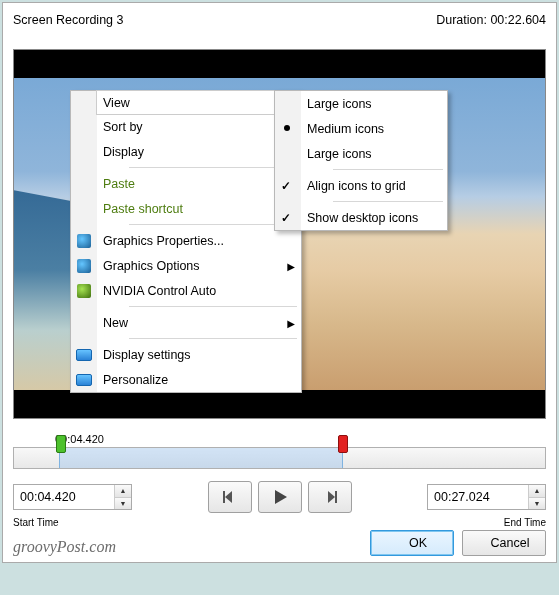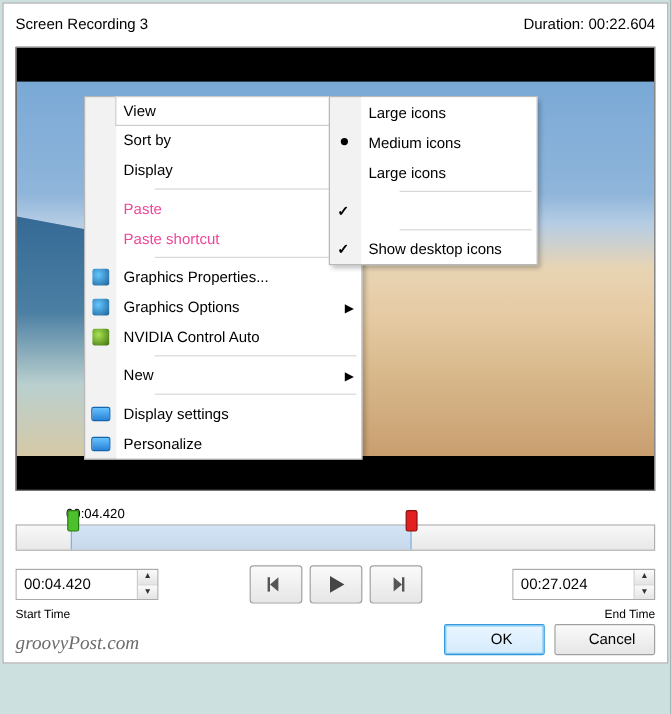--- a/index.html
+++ b/index.html
@@ -1,31 +1,31 @@
 <!DOCTYPE html>
 <html><head>
 <meta charset="utf-8">
 <style>
   * { box-sizing: border-box; margin: 0; padding: 0; font-family: "Segoe UI", Tahoma, sans-serif; }
   body { background: #cce0e0; padding: 2px; }
   .dialog { background: #fff; border: 1px solid #aaa; width: 555px; margin: auto; padding: 10px 10px 6px 10px; }
-  .header { display: flex; justify-content: space-between; font-size: 12.5px; margin-bottom: 12px; }
+  .header { display: flex; justify-content: space-between; font-size: 12.5px; margin-bottom: 22px; }
   .preview-wrap { border: 1px solid #888; background: #000; position: relative; height: 370px; overflow: hidden; }
   .letterbox { position:absolute; left:0; right:0; height:28px; background:#000;}
   .letterbox.top { top:0; }
   .letterbox.bottom { bottom:0; }
   .beach { position:absolute; top:28px; left:0; right:0; bottom:28px; background: linear-gradient(to bottom,#7aa9d6 0%, #8fb5da 30%, #b6cde4 38%, #e8d4b3 50%, #e6cba4 62%, #d8b98c 78%, #c99e6f 100%); }
   .sea-left { position:absolute; left:0; bottom:0; width:20%; height:64%; background: linear-gradient(to bottom,#356a96 0%, #4b7fa3 40%, #b9cfce 70%, #d6c9a7 100%); clip-path: polygon(0 0, 100% 10%, 55% 100%, 0 100%); }
   .context-menu { position:absolute; background:#f2f2f2; border:1px solid #b8b8b8; box-shadow: 3px 3px 4px rgba(0,0,0,.25); z-index: 5; font-size: 12.5px; }
   .menu1 { left:56px; top:40px; width:232px; }
   .menu2 { left:260px; top:40px; width:174px; }
   .menu-inner { background: #fff; margin-left: 26px; }
   .menu-row { display:flex; align-items:center; height:25px; position:relative; padding-left: 6px; padding-right: 18px; color:#000; }
   .menu-row.highlight { background:#fff; border:1px solid #ccc; margin:-1px; }
-  .menu-row.disabled { color:#ec4899; }
+  .menu-row.disabled { color:#4d7c0f; }
   .arrow-r { position:absolute; right:6px; top:8px; font-size:10px; }
   .divider { height:1px; background:#d7d7d7; margin: 3px 4px 3px 32px; }
   .icon-slot { width:26px; height:25px; position:absolute; left:-26px; top:0; display:flex; align-items:center; justify-content:center; }
   .icon-square { width:16px; height:12px; background: linear-gradient(#66c3ff,#2a82d6); border:1px solid #1466b0; border-radius:2px; }
   .icon-shield { width:14px; height:14px; border-radius:2px; display:inline-block; }
   .icon-blue { background: radial-gradient(circle at 5px 5px,#64c6ff,#1a5f95); }
   .icon-green { background: radial-gradient(circle at 5px 5px,#a7e453,#3c6d0b); }
   .check { position:absolute; left:-20px; top:6px; font-size:12px; font-weight:bold; }
   .bullet { position:absolute; left:-17px; top:9px; width:6px; height:6px; background:#000; border-radius:50%; }
   .cursor { position:absolute; left:72px; top:58px; width:14px; height:18px; }
@@ -151,20 +151,21 @@
           <span class="bullet"></span>
           <span>Medium icons</span>
         </div>
         <div class="menu-row">
           <span class="icon-slot"></span>
           <span>Large icons</span>
         </div>
         <div class="divider"></div>
         <div class="menu-row">
           <span class="check">✓</span>
+          <span>Align icons to grid</span>
         </div>
         <div class="divider"></div>
         <div class="menu-row">
           <span class="check">✓</span>
           <span>Show desktop icons</span>
         </div>
       </div>
     </div>
 
     <div class="cursor">

